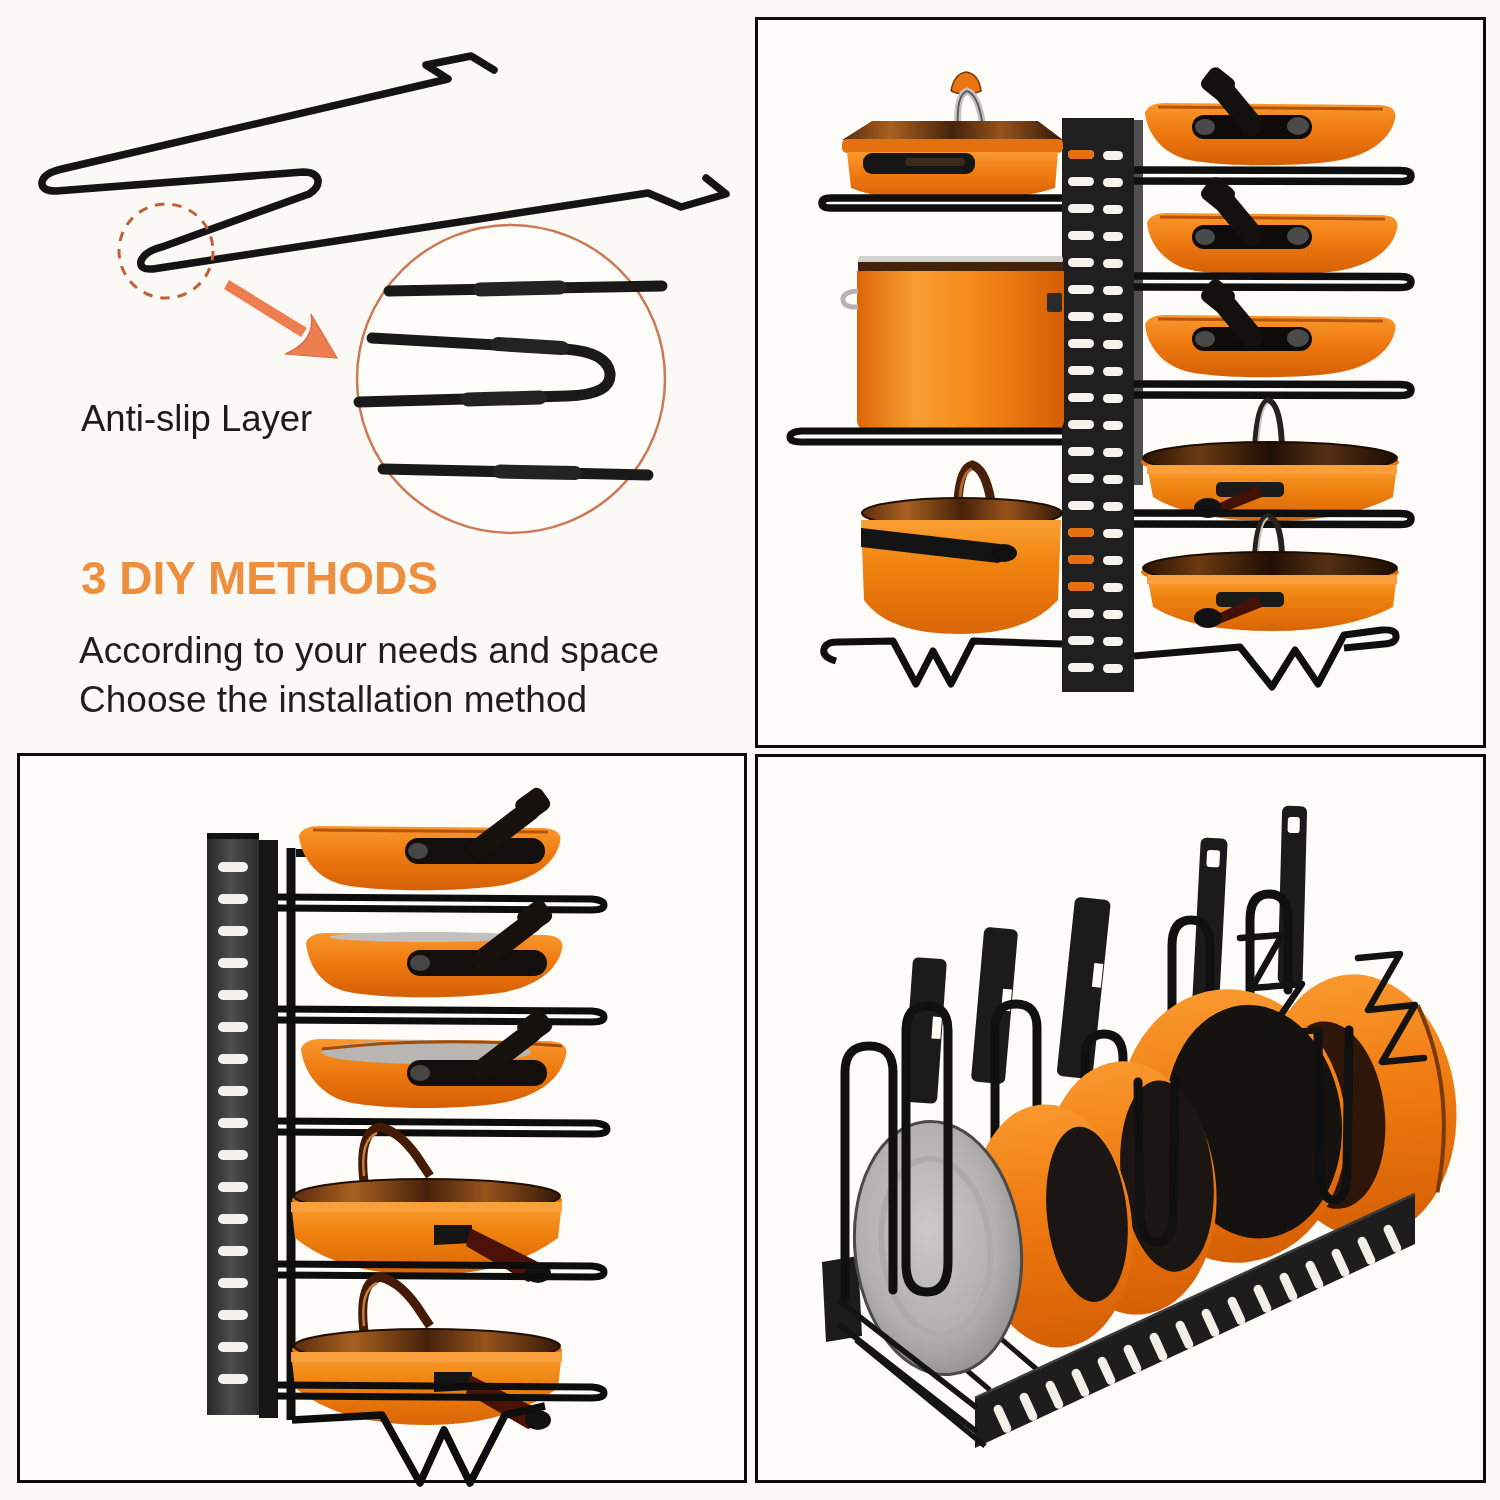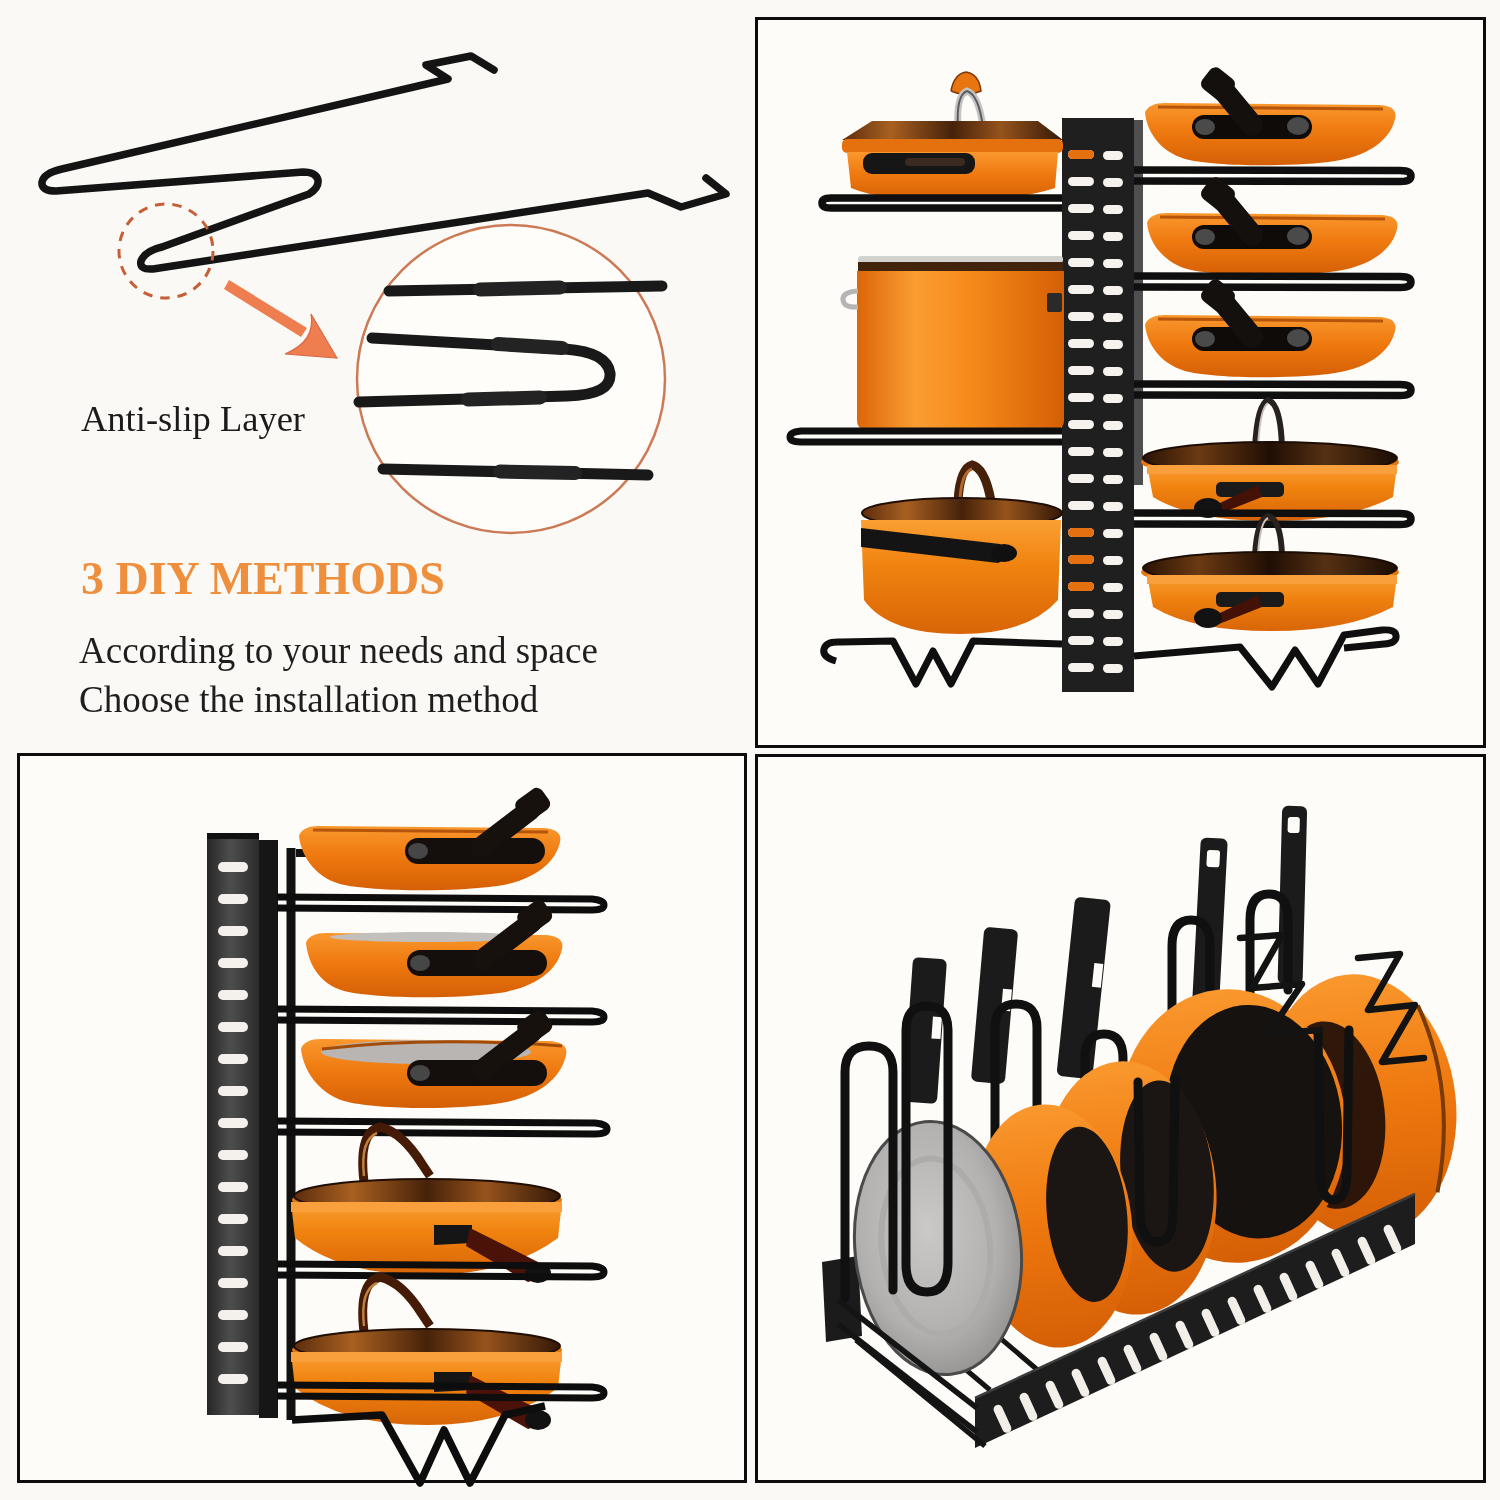--- a/index.html
+++ b/index.html
@@ -1,17 +1,17 @@
 <!DOCTYPE html>
 <html><head>
 <meta charset="utf-8">
 <style>
   html,body{margin:0;padding:0;background:#fbf9f5;}
   #page{position:relative;width:1500px;height:1500px;background:#fbf9f5;overflow:hidden;
-        font-family:Liberation Serif, serif;}
+        font-family:Liberation Sans, sans-serif;}
   svg{position:absolute;left:0;top:0;}
 </style>
 </head>
 <body>
 <div id="page">
 <svg width="1500" height="1500" viewBox="0 0 1500 1500">
 <defs>
   <linearGradient id="panG" x1="0" y1="0" x2="0" y2="1">
     <stop offset="0" stop-color="#f9982e"></stop>
     <stop offset="0.45" stop-color="#ef7a10"></stop>

